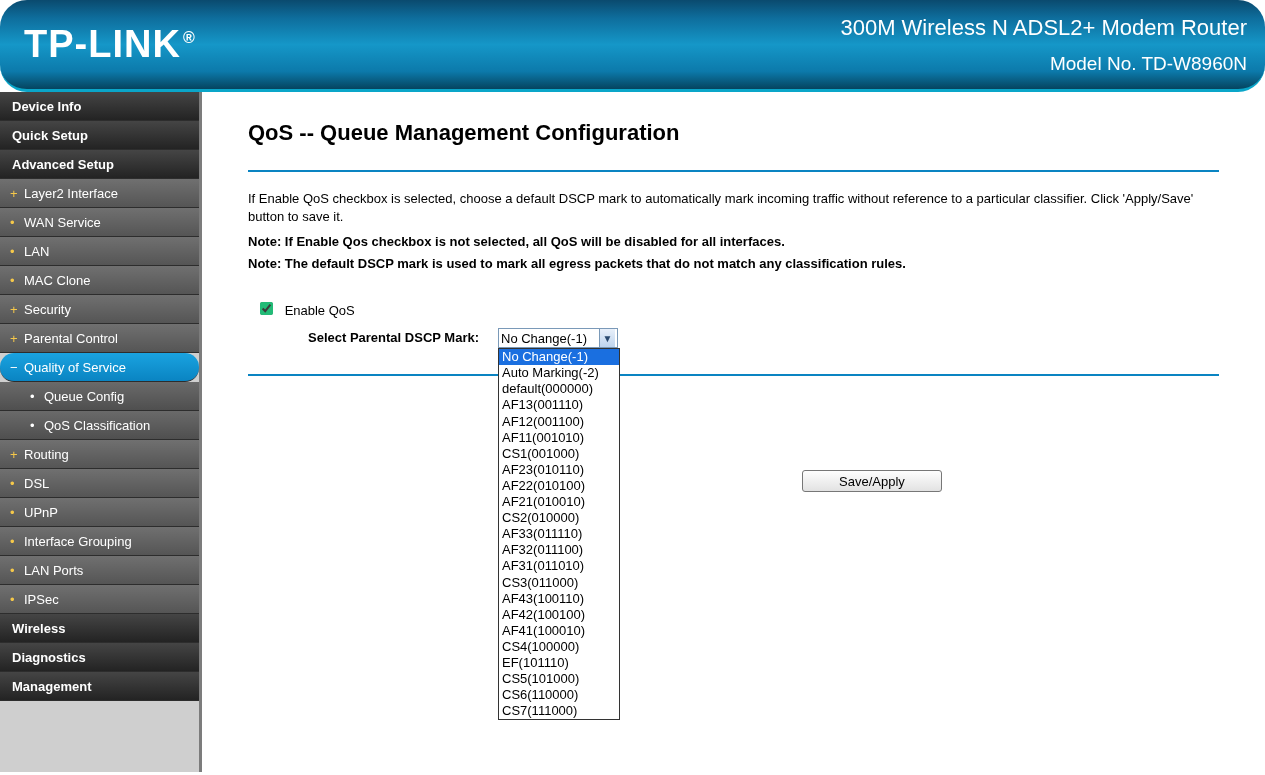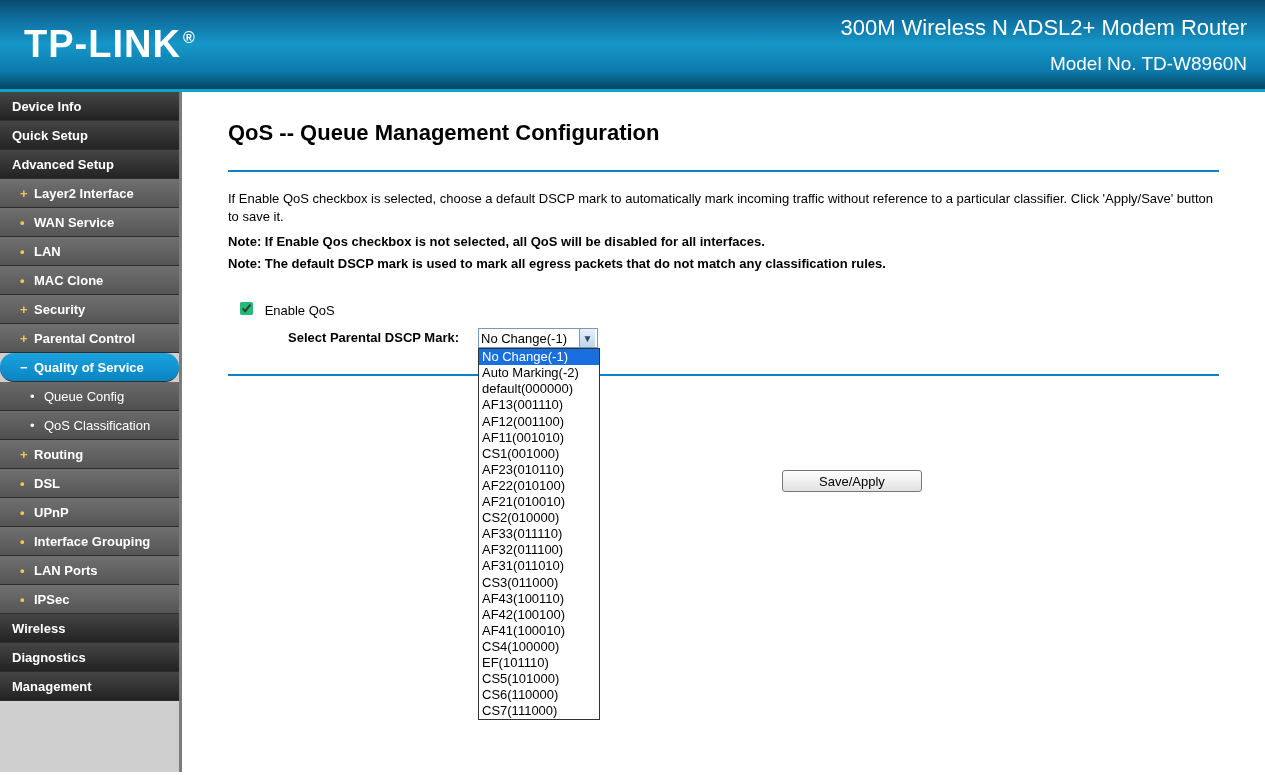--- a/index.html
+++ b/index.html
@@ -7,47 +7,48 @@
   
   .header {
     height: 92px;
     background: linear-gradient(to bottom, #0a4a6e 0%, #0e6d9c 20%, #1597c8 50%, #0c7aab 80%, #05445f 100%);
     border-bottom: 3px solid #0aa6c9;
     color: #fff;
     display: flex;
     justify-content: space-between;
     align-items: center;
     padding: 0 18px 0 24px;
+    border-radius: 27px;
   }
   .logo { font-size: 38px; font-weight: bold; letter-spacing: 1px; display:flex; align-items:center; }
   .logo .reg { font-size: 16px; vertical-align: top; margin-left:2px; margin-top:-14px; }
   .header-right { text-align: right; }
   .header-right .prod { font-size: 22px; font-weight: 400; }
   .header-right .model { font-size: 19px; margin-top: 12px; }
   
   .body { display: flex; height: calc(775px - 95px); }
   .sidebar {
-    width: 182px;
+    width: 202px;
     background: #cfcfcf;
     border-right: 3px solid #7c7c7c;
     font-size: 13px;
     color: #fff;
   }
   .nav { list-style: none; }
   .nav li {
     height: 29px;
     line-height: 29px;
     padding-left: 12px;
     border-bottom: 1px solid #2d2d2d;
     cursor: pointer;
     white-space: nowrap;
     overflow: hidden;
   }
   .nav li.top   { background: linear-gradient(to bottom,#454545,#232323); font-weight: bold; }
-  .nav li.sub   { background: linear-gradient(to bottom,#707070,#555555); padding-left: 20px; font-weight: bold; }
+  .nav li.sub   { background: linear-gradient(to bottom,#707070,#555555); padding-left: 10px; }
   .nav li.sub2  { background: linear-gradient(to bottom,#6a6a6a,#4f4f4f); padding-left: 30px; }
   .nav li.active{ background: linear-gradient(to bottom,#1aa3e0,#0a84c2); border-radius: 14px; }
   .nav li .bullet { color:#f5c84a; margin-right:4px; font-size:13px; display:inline-block; width:10px;}
   .nav li.sub2 .bullet { color:#ffffff;}
   .nav li.active .bullet { color:#ffffff;}
   
   .content {
     flex: 1;
     padding: 20px 46px 20px 46px;
     color: #000;

